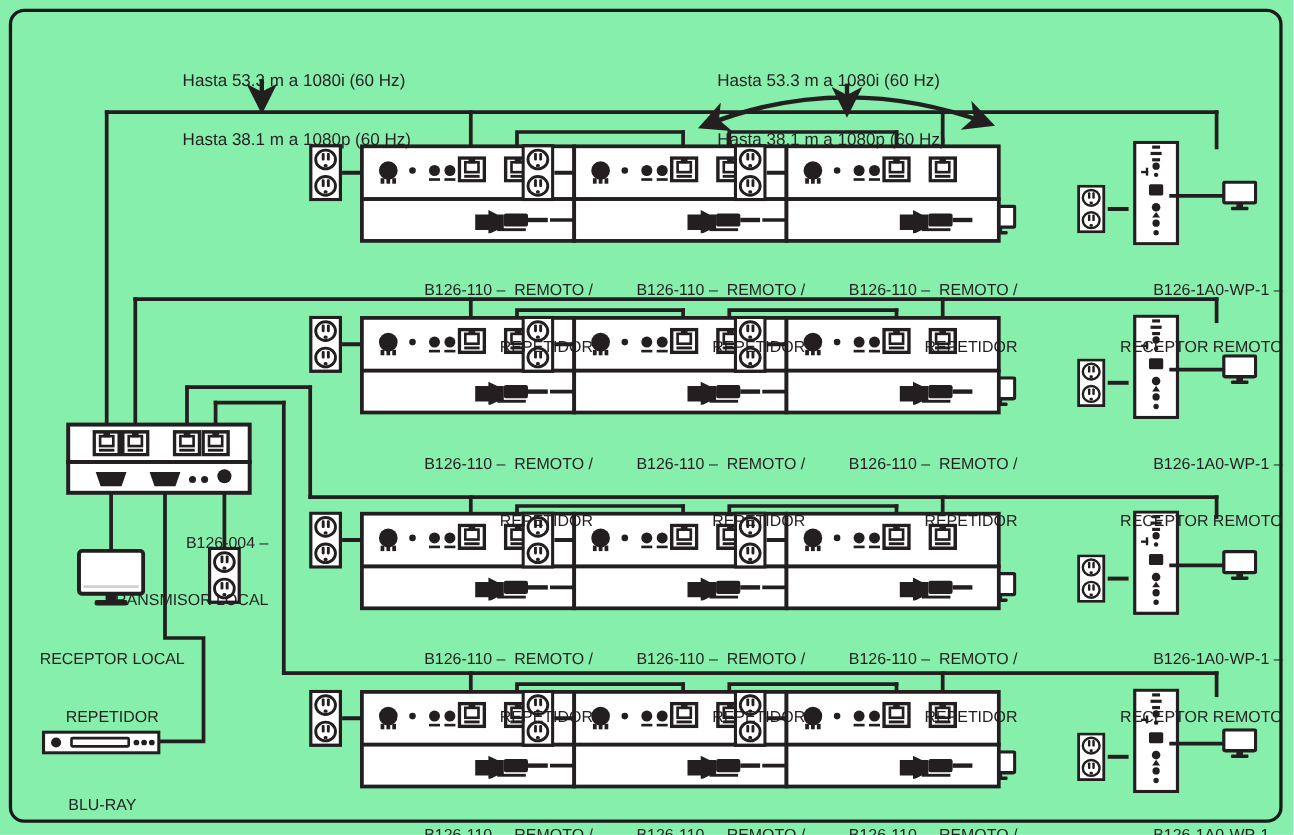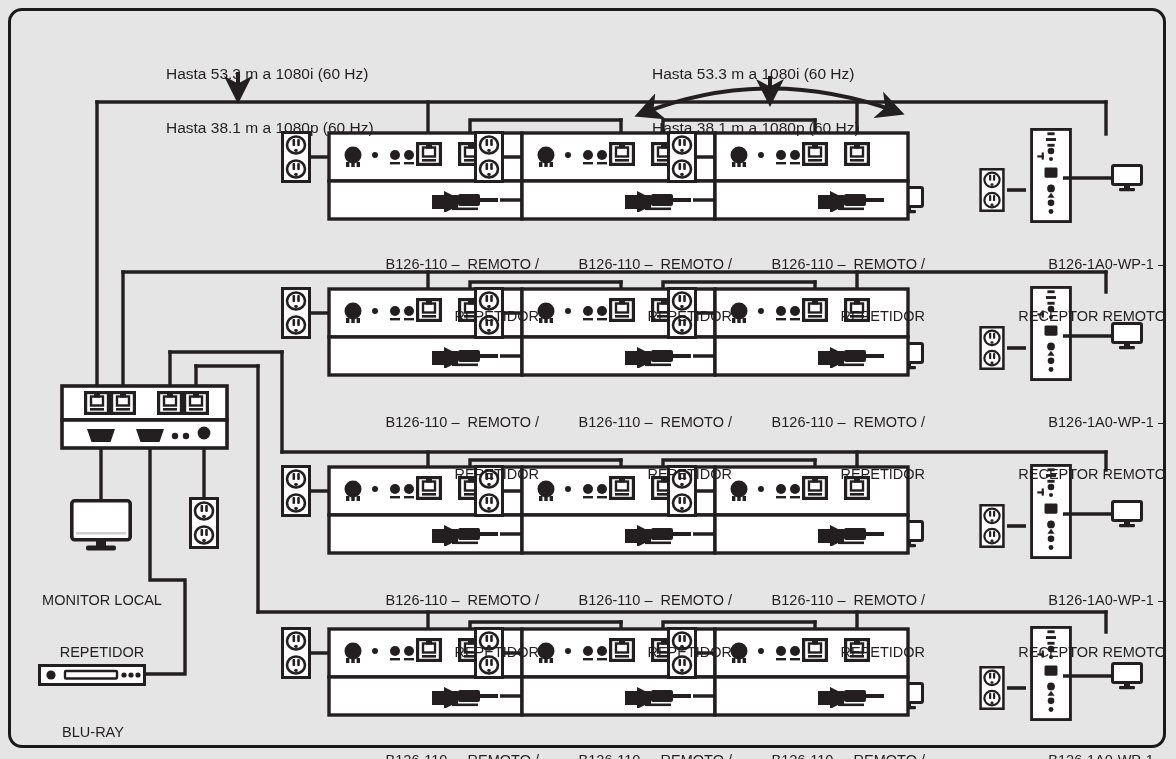--- a/index.html
+++ b/index.html
@@ -1,21 +1,21 @@
 <!DOCTYPE html>
 <html><head>
 <meta charset="utf-8">
 <title>Diagrama B126</title>
 <style>
   html,body{margin:0;padding:0;background:#ffffff;}
   body{font-family:"Liberation Sans", sans-serif;}
   #stage{
     position:relative;
     width:1176px;height:759px;
-    background:#e5e5e5;
+    background:#86efac;
     overflow:hidden;
   }
   #frame{
     position:absolute;
     left:8px;top:8px;
     width:1158px;height:740px;
     border:3px solid #1a1a1a;
     border-radius:14px;
     box-sizing:border-box;
   }
@@ -383,23 +383,27 @@
   <div class="lbl hdr" style="left:166px;top:28px;">
     <div>Hasta 53.3 m a 1080i (60 Hz)</div>
     <div>Hasta 38.1 m a 1080p (60 Hz)</div>
   </div>
 
   <div class="lbl hdr" style="left:652px;top:28px;">
     <div>Hasta 53.3 m a 1080i (60 Hz)</div>
     <div>Hasta 38.1 m a 1080p (60 Hz)</div>
   </div>
 
+  <div class="lbl devlbl" style="left:44px;top:452px;width:200px;">
+    <div>B126-004 –</div>
+    <div>TRANSMISOR LOCAL</div>
+  </div>
 
   <div class="lbl smalllbl" style="left:20px;top:558px;width:164px;">
-    <div>MONITOR LOCAL</div>
+    <div>RECEPTOR LOCAL</div>
     <div>REPETIDOR</div>
   </div>
 
   <div class="lbl smalllbl" style="left:33px;top:690px;width:120px;">
     <div>BLU-RAY</div>
   </div>
 
   <div class="lbl devlbl" style="left:313px;top:222px;width:226px;">
     <div>B126-110 –  REMOTO /</div>
     <div>REPETIDOR</div>

